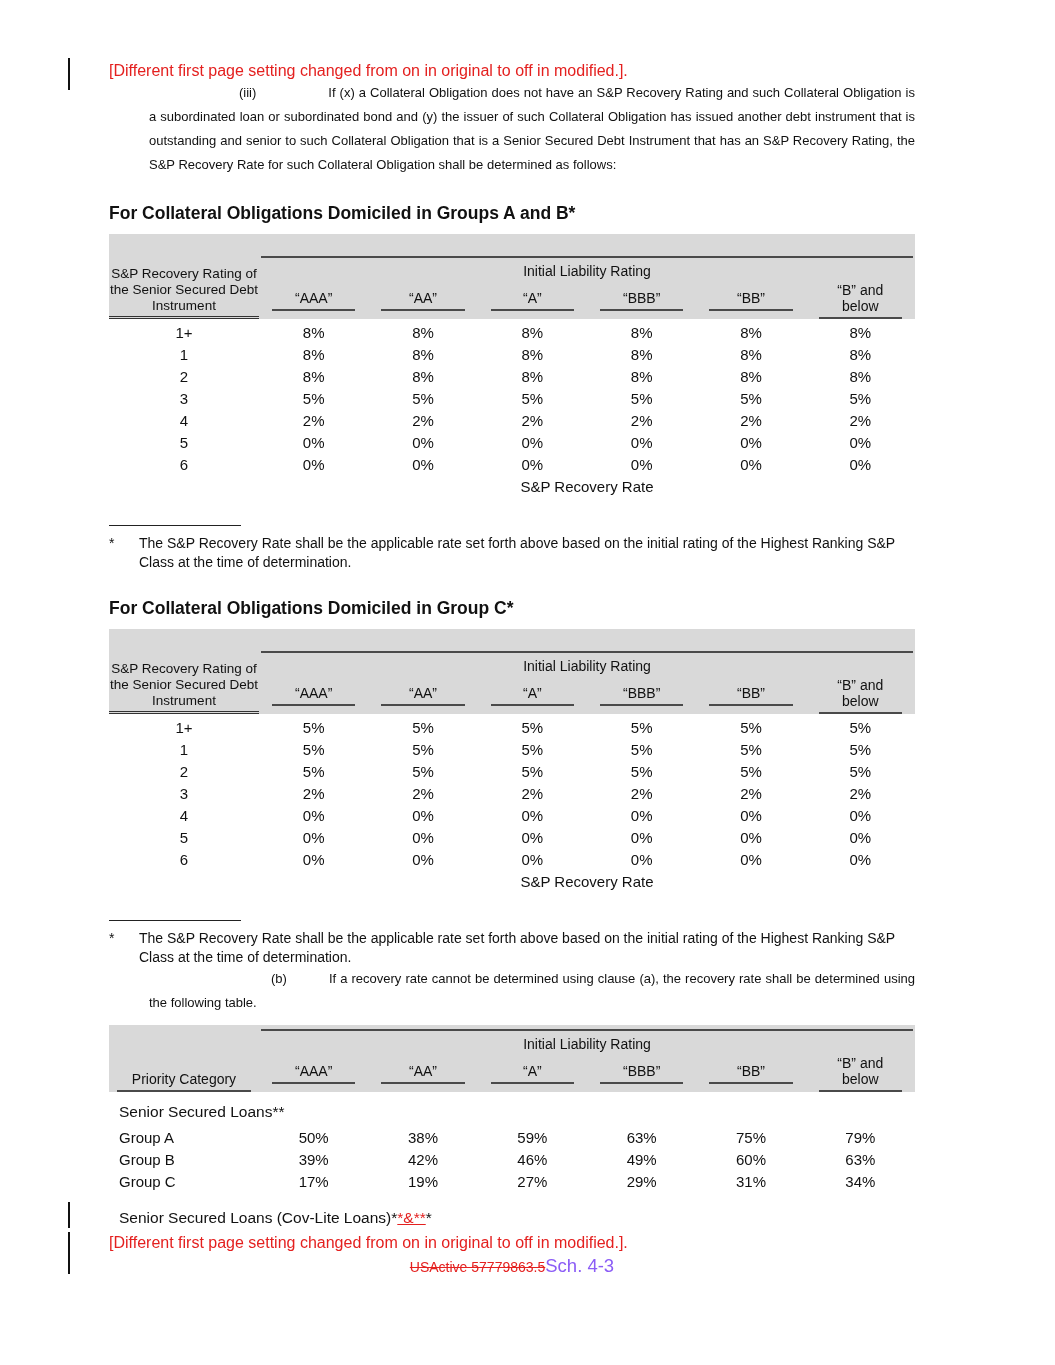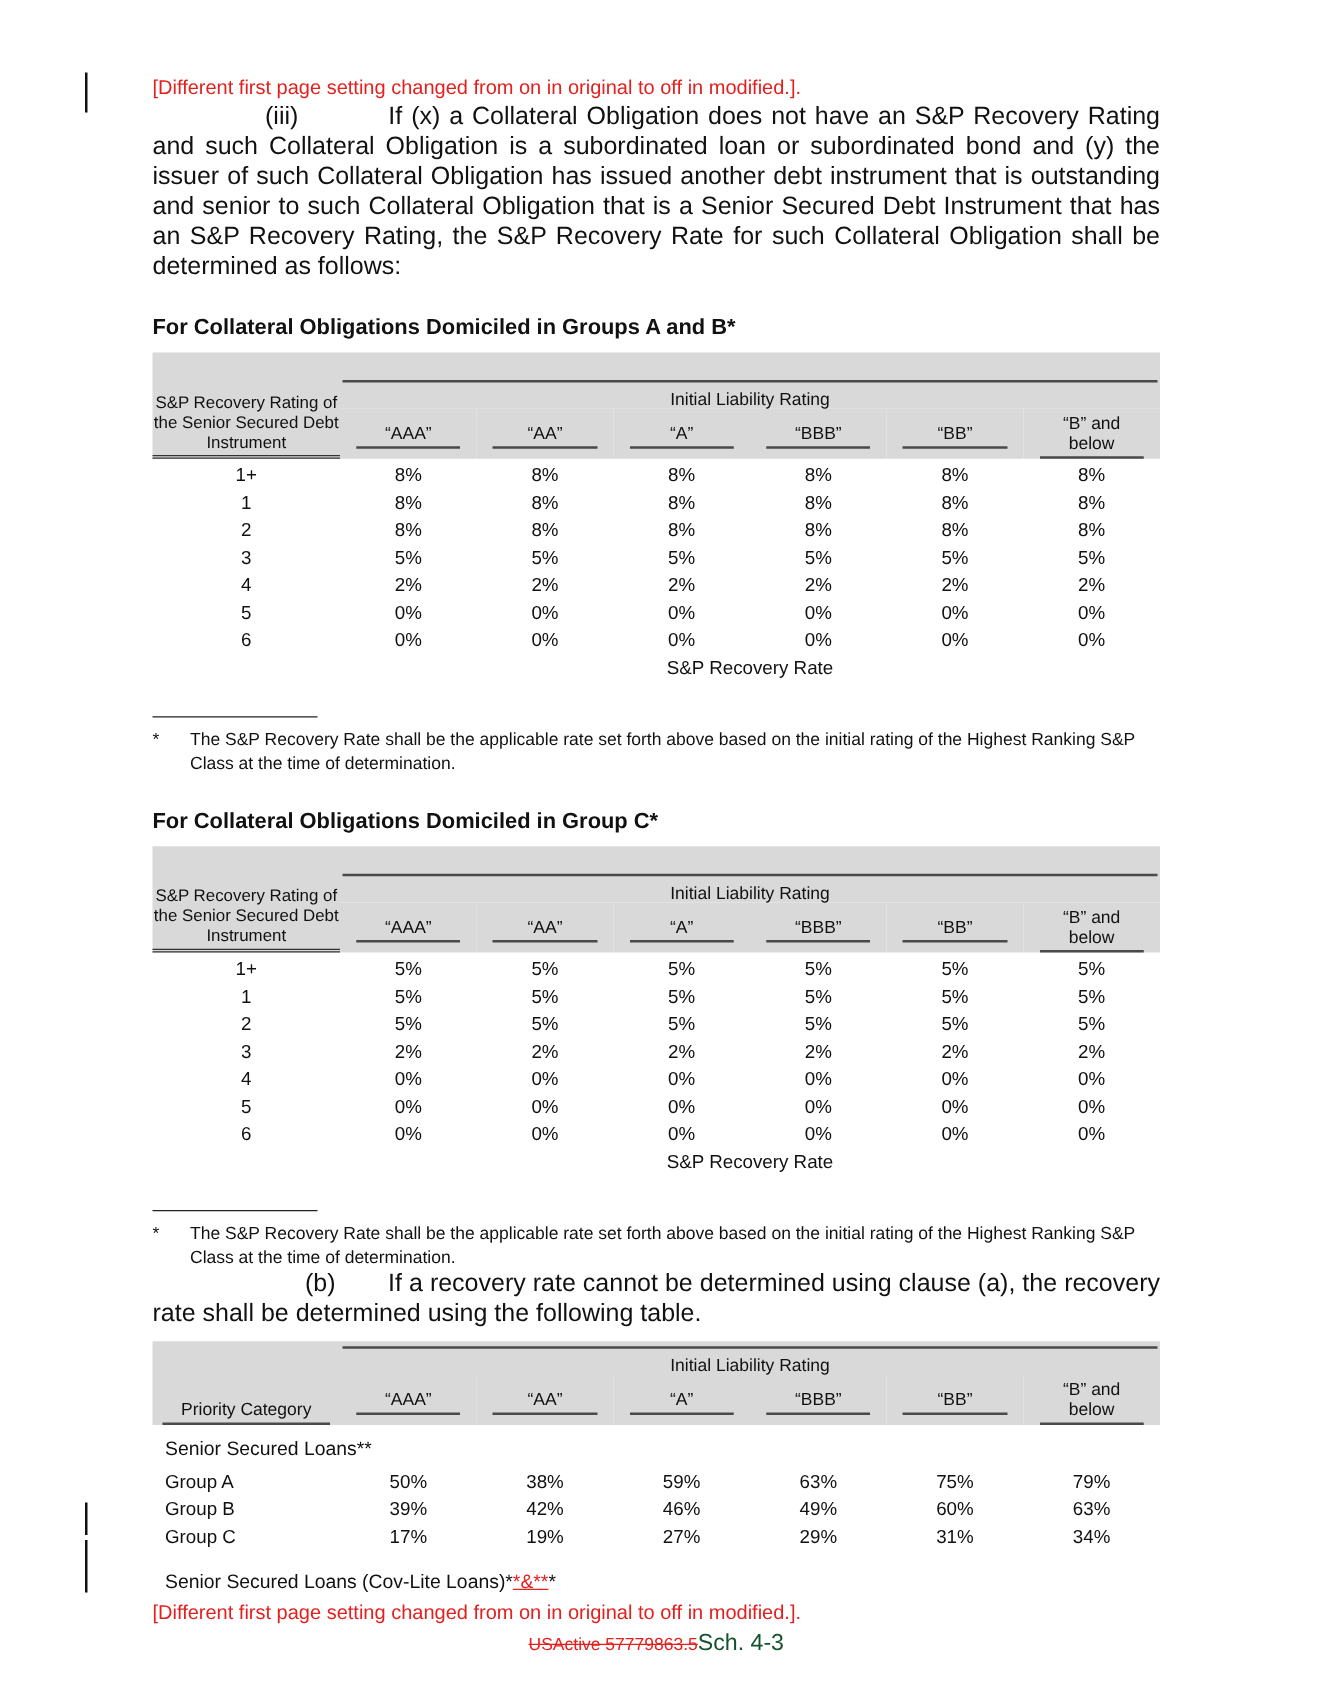--- a/index.html
+++ b/index.html
@@ -17,27 +17,27 @@
     font-family:"Liberation Sans", sans-serif;
     color:var(--ink);
     overflow:hidden;
   }
   .change-bar{
     position:absolute;left:68px;width:2px;background:#111;
   }
   .cb-top{top:58px;height:32px;}
   .cb-bot1{top:1202px;height:26px;}
   .cb-bot2{top:1232px;height:42px;}
-  .content{position:absolute;left:122px;top:0;width:806px;}
+  .content{position:absolute;left:109px;top:0;width:806px;}
   .redline{color:var(--redline);}
   .notice{font-size:16px;line-height:20px;}
   .notice-top{margin-top:61px;}
   .notice-bottom{margin-top:6px;}
   p.body{
-    font-size:20px;line-height:24px;text-align:justify;margin-top:0;
+    font-size:13px;line-height:24px;text-align:justify;margin-top:0;margin-left:40px;
   }
   .p-iii{margin-top:62px;}
   .p-b{margin-top:30px;}
   .tab-a{display:inline-block;width:90px;}
   .tab-b{display:inline-block;width:72px;}
   .tab-c{display:inline-block;width:122px;}
   .tab-d{display:inline-block;width:42px;}
   .sec-heading{
     font-size:17.5px;font-weight:bold;margin-top:26px;
   }
@@ -86,21 +86,21 @@
   .fn-marker{width:30px;flex:none;}
   .fn-text{flex:1;}
   
   .covlite{font-size:15.5px;margin-top:16px;padding-left:10px;}
   .ins{color:var(--redline);text-decoration:underline;}
   
   .page-footer{
     display:flex;justify-content:center;align-items:baseline;margin-top:2px;
   }
   .del{color:var(--redline);text-decoration:line-through;font-size:14px;}
-  .page-num{font-size:18.5px;color:#14532d;}
+  .page-num{font-size:18.5px;color:#8b5cf6;}
 </style>
 </head>
 <body>
 
 <div class="page">
 
   <div class="change-bar cb-top"></div>
   <div class="change-bar cb-bot1"></div>
   <div class="change-bar cb-bot2"></div>
 

